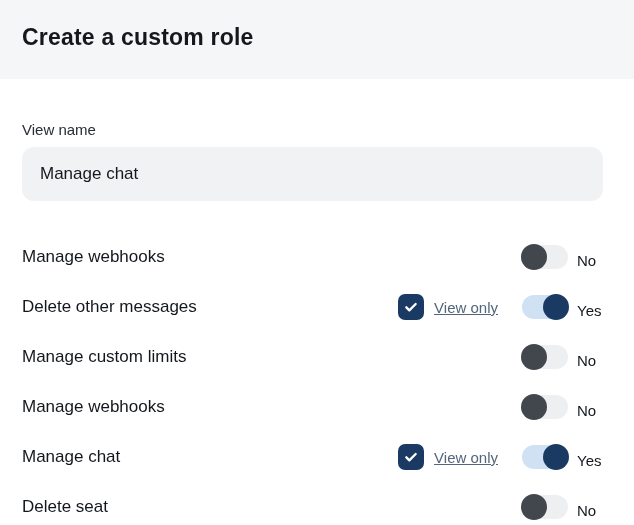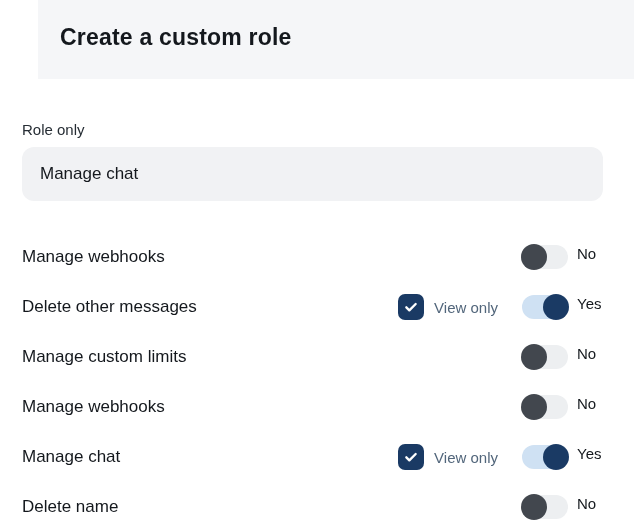--- a/index.html
+++ b/index.html
@@ -16,21 +16,20 @@
   html,body{width:634px;height:525px;overflow:hidden;}
   body{
     background:#ffffff;
     font-family:"Liberation Sans", sans-serif;
     color:var(--text-dark);
   }
   .header{
     height:79px;
     background:var(--header-bg);
     padding:24px 0 0 22px;
-    margin-left:38px;
   }
   .header h1{
     font-size:23px;
     font-weight:700;
     letter-spacing:0.2px;
     color:var(--text-dark);
     line-height:26px;
   }
   .content{
     margin:0 31px 0 22px;
@@ -86,24 +85,25 @@
     border-radius:7px;
     background:var(--navy);
     display:flex;
     align-items:center;
     justify-content:center;
     cursor:pointer;
   }
   .view-only-text{
     font-size:15px;
     color:var(--text-slate);
+    text-decoration:underline;
   }
   .toggle-group{
     display:flex;
-    align-items:flex-start;
+    align-items:flex-end;
     gap:9px;
     min-width:81px;
   }
   .toggle{
     position:relative;
     width:46px;
     height:24px;
     border-radius:12px;
     cursor:pointer;
     flex:0 0 auto;
@@ -126,21 +126,21 @@
 </style>
 </head>
 <body>
 
 <div class="header">
   <h1>Create a custom role</h1>
 </div>
 
 <div class="content">
   <div class="role-section">
-    <label class="field-label">Role only</label>
+    <label class="field-label">View name</label>
     <input class="text-input" type="text" value="Manage chat" style="">
   </div>
 
   <div class="permissions">
   <div class="perm-row">
     <span class="perm-label">Manage webhooks</span>
     <span class="row-controls">
 
       <span class="toggle-group">
         <span class="toggle off">
@@ -211,21 +211,21 @@
       <span class="toggle-group">
         <span class="toggle on">
           <span class="knob"></span>
         </span>
         <span class="state-label">Yes</span>
       </span>
     </span>
   </div>
 
   <div class="perm-row">
-    <span class="perm-label">Delete name</span>
+    <span class="perm-label">Delete seat</span>
     <span class="row-controls">
 
       <span class="toggle-group">
         <span class="toggle off">
           <span class="knob"></span>
         </span>
         <span class="state-label">No</span>
       </span>
     </span>
   </div>

